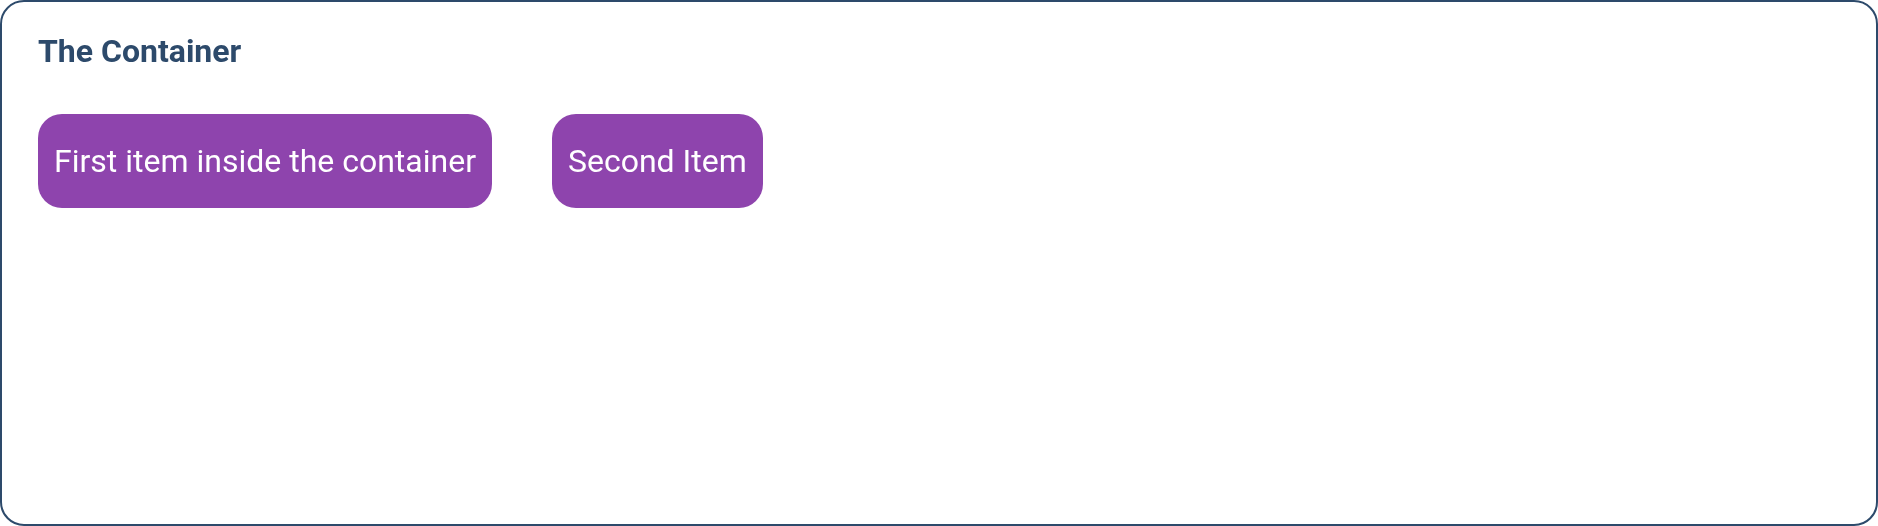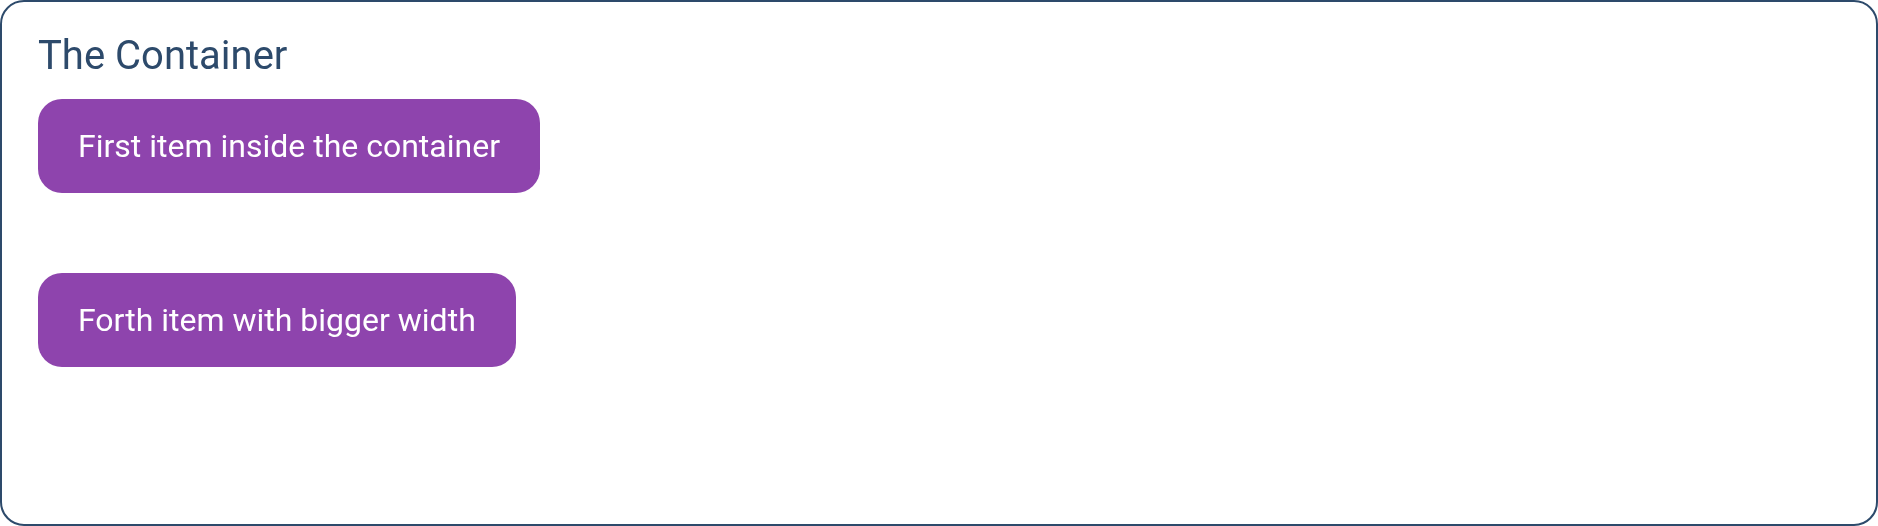--- a/index.html
+++ b/index.html
@@ -14,49 +14,49 @@
     }
     .container {
       border: 2px solid #2d4a6b;
       border-radius: 24px;
       padding: 30px 36px 40px 36px;
       width: 1878px;
       height: 526px;
       background: #ffffff;
     }
     .container-title {
-      font-size: 40px;
-      font-weight: 400;
+      font-size: 32px;
+      font-weight: 700;
       color: #2d4a6b;
-      margin-bottom: 20px;
+      margin-bottom: 44px;
     }
     .items-wrap {
       display: flex;
       flex-wrap: wrap;
       gap: 40px 60px;
       align-items: flex-start;
     }
     .item {
       background: #8e44ad;
       color: #ffffff;
       font-size: 32px;
       font-weight: 400;
-      padding: 28px 40px;
+      padding: 28px 16px;
       border-radius: 24px;
       display: inline-block;
       white-space: nowrap;
     }
     .break {
       flex-basis: 100%;
       height: 0;
     }
   </style>
 </head>
 <body>
 
 <div class="container">
   <h1 class="container-title">The Container</h1>
   <div class="items-wrap">
     <div class="item">First item inside the container</div>
+    <div class="item">Second Item</div>
     <div class="break"></div>
-    <div class="item">Forth item with bigger width</div>
   </div>
 </div>
 
 </body></html>

